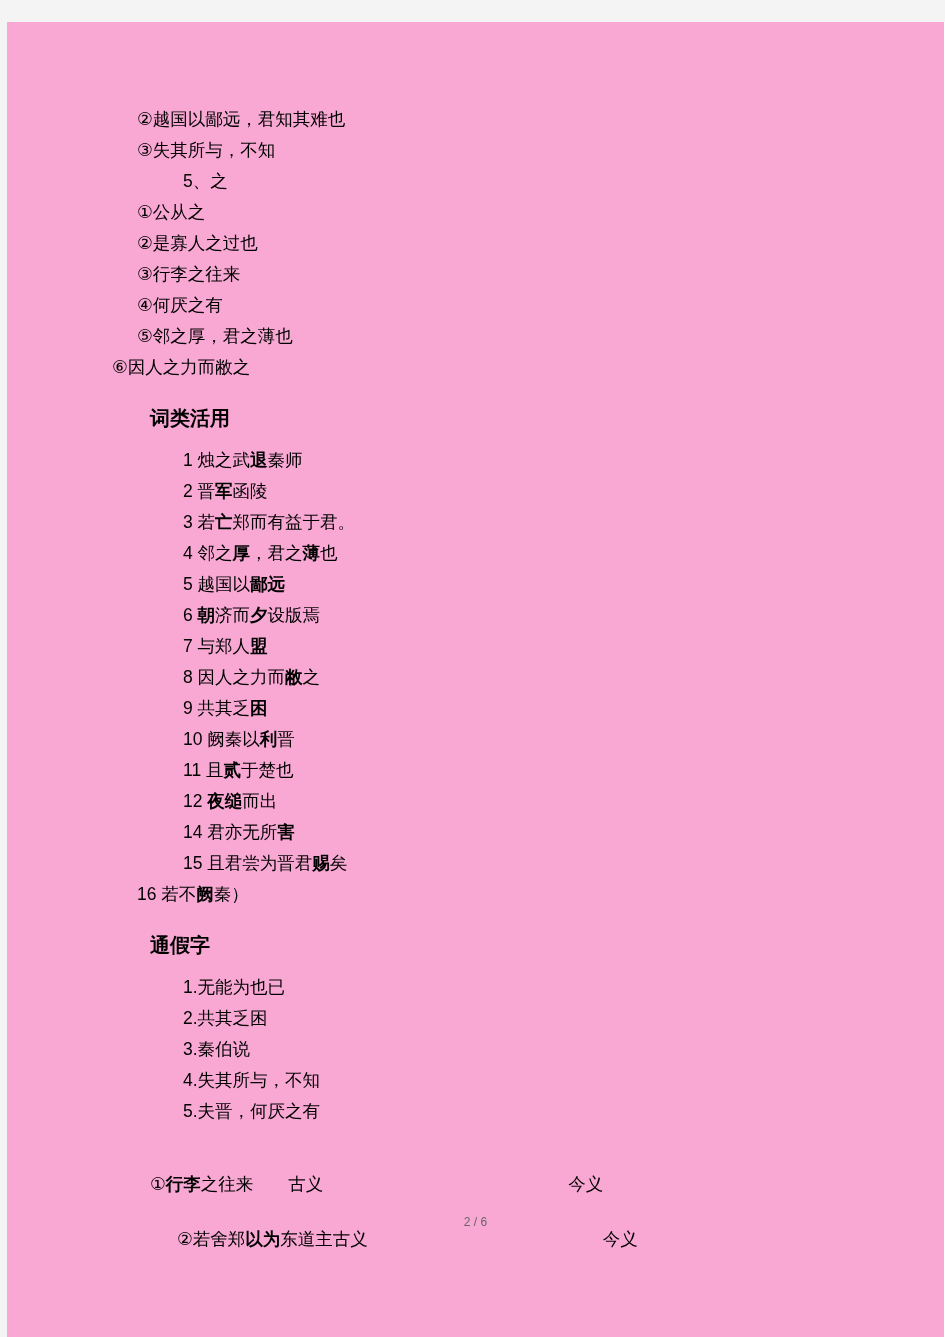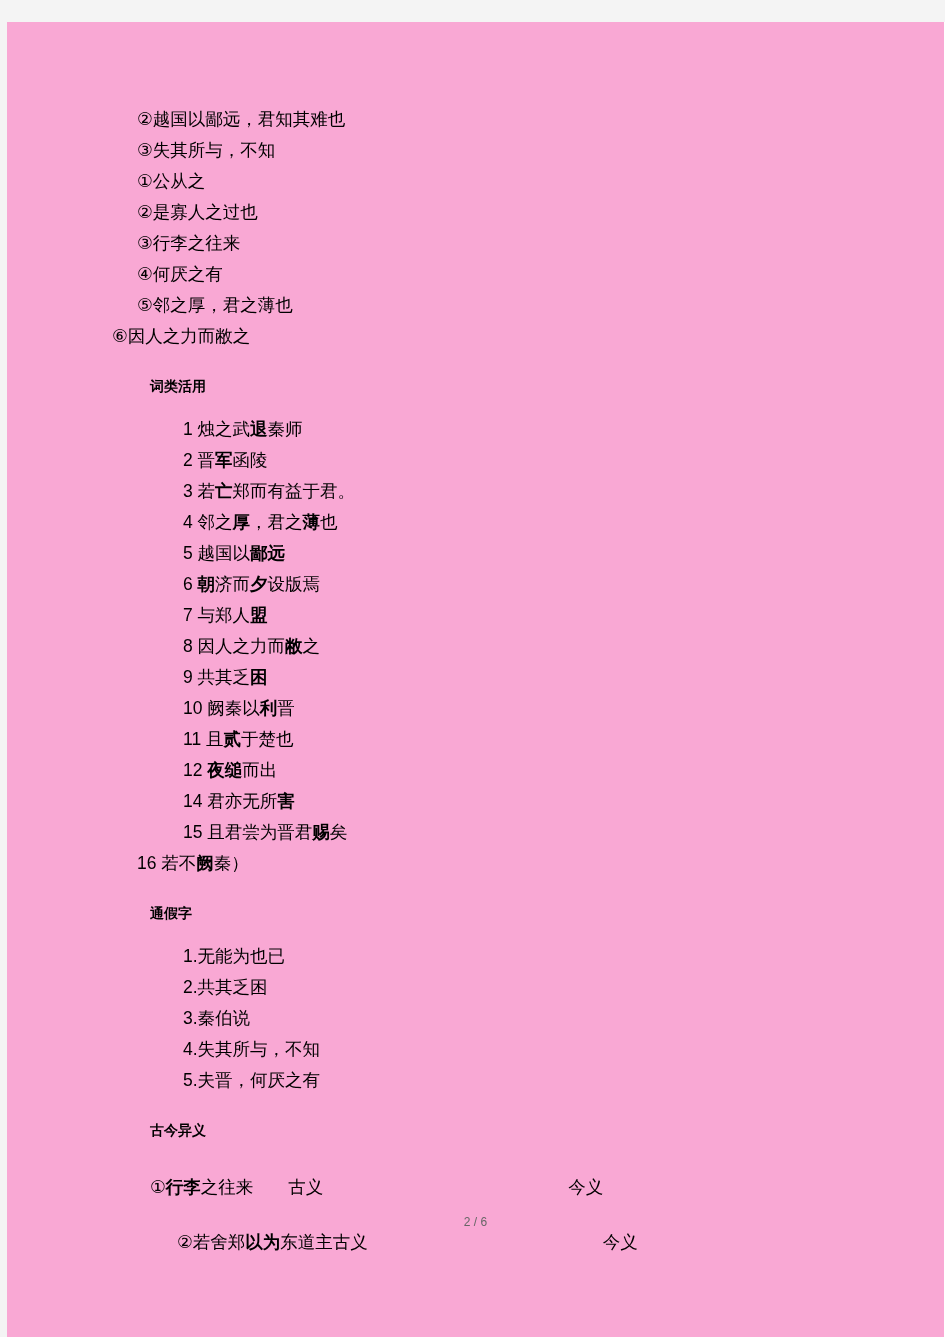--- a/index.html
+++ b/index.html
@@ -60,21 +60,21 @@
   .ind-deep   { padding-left: 176px; }  
   .ind-flush  { padding-left: 105px; }  
   .ind-item   { padding-left: 176px; }  
   .ind-16     { padding-left: 130px; }
   .ind-gj1    { padding-left: 143px; }
   .ind-gj2    { padding-left: 170px; }
 
   h2.heading {
     margin: 0;
     font-family: "Liberation Serif", "DejaVu Serif", serif;
-    font-size: 14px;
+    font-size: 20px;
     font-weight: bold;
     color: #000000;
     padding-left: 143px;
     line-height: 34px;
     white-space: pre;
   }
   .sec-gap { height: 18px; }
   .sec-gap-sm { height: 10px; }
 
   .two-col {
@@ -100,20 +100,21 @@
 <body>
 
 <div id="top-strip"></div>
 <div id="left-strip"></div>
 
 <div id="page">
   <div class="doc-body" style="padding-top:82px;">
 
     <div class="line ind-hang">②越国以鄙远，君知其难也</div>
     <div class="line ind-hang">③失其所与，不知</div>
+    <div class="line ind-deep">5、之</div>
     <div class="line ind-hang">①公从之</div>
     <div class="line ind-hang">②是寡人之过也</div>
     <div class="line ind-hang">③行李之往来</div>
     <div class="line ind-hang">④何厌之有</div>
     <div class="line ind-hang">⑤邻之厚，君之薄也</div>
     <div class="line ind-flush">⑥因人之力而敝之</div>
 
     <div class="sec-gap"></div>
 
     <h2 class="heading">词类活用</h2>
@@ -141,21 +142,20 @@
     <h2 class="heading">通假字</h2>
     <div class="sec-gap-sm"></div>
     <div class="line ind-item">1.无能为也已</div>
     <div class="line ind-item">2.共其乏困</div>
     <div class="line ind-item">3.秦伯说</div>
     <div class="line ind-item">4.失其所与，不知</div>
     <div class="line ind-item">5.夫晋，何厌之有</div>
 
     <div class="sec-gap"></div>
 
-    <h2 class="heading">古今异义</h2>
     <div id="gj-rows">
         <div class="line two-col ind-gj1"><span>①</span><b>行李</b><span>之往来</span><span>　　</span><span>古义</span><span class="far-right-1"></span><span>今义</span></div>
         <div class="line two-col ind-gj2"><span>②</span><span>若舍郑</span><b>以为</b><span>东道主古义</span><span class="far-right-2"></span><span>今义</span></div>
       </div>
 
   </div>
 
   <div id="footer">2 / 6</div>
 </div>
 

